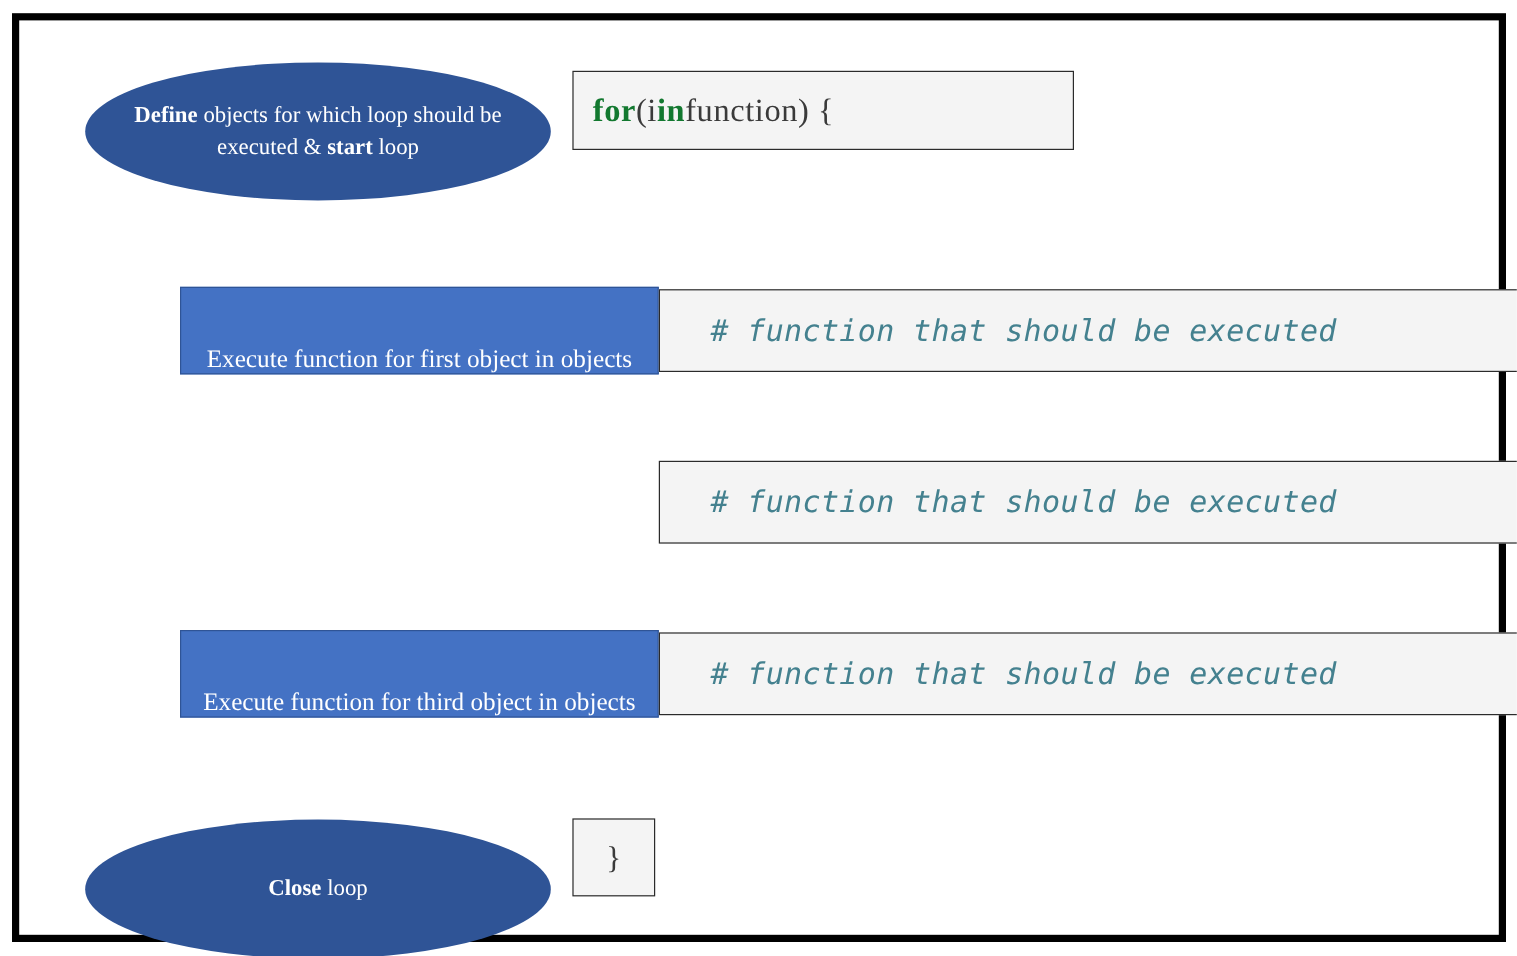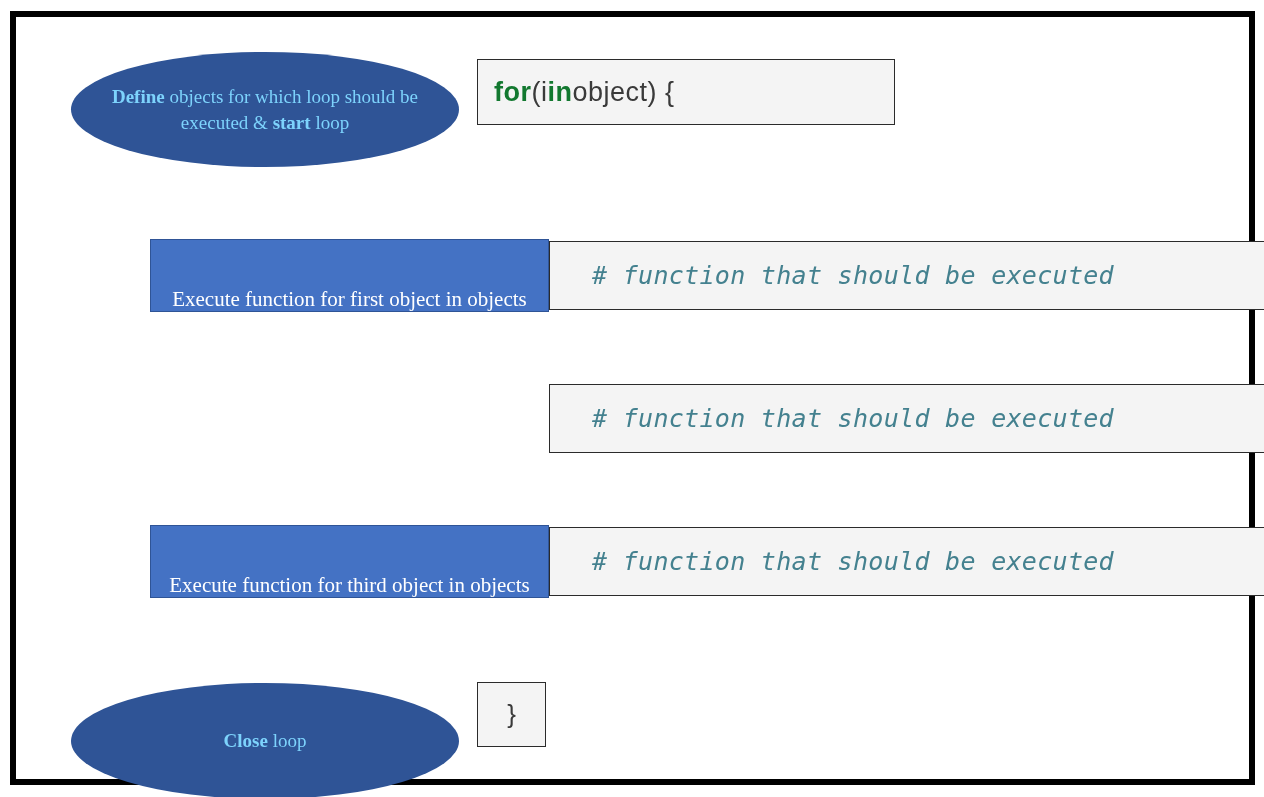--- a/index.html
+++ b/index.html
@@ -32,21 +32,21 @@
     border: 6px solid #000000;
     box-sizing: border-box;
     background: #ffffff;
   }
 
   
   .ellipse {
     position: absolute;
     border-radius: 50%;
     background: #2F5496;
-    color: #7dd3fc;
+    color: #ffffff;
     display: flex;
     align-items: center;
     justify-content: center;
     text-align: center;
     line-height: 1.32;
     font-size: 19px;
     font-family: "Liberation Serif", serif;
   }
   .ellipse .inner {
     padding: 0 34px;
@@ -67,21 +67,21 @@
   }
 
   
   .codebox {
     position: absolute;
     background: #F4F4F4;
     border: 1px solid #2b2b2b;
     box-sizing: border-box;
     display: flex;
     align-items: center;
-    font-family: Liberation Sans, sans-serif;
+    font-family: Liberation Serif, serif;
     color: #3a3a3a;
   }
 
   #code-for {
     left: 461px;
     top: 42px;
     width: 418px;
     height: 66px;
     padding-left: 16px;
     font-size: 27px;
@@ -161,21 +161,21 @@
     <div class="ellipse" id="ellipse-start">
       <div class="inner">
         <b>Define</b><span> objects for which loop should be executed &amp; </span><b>start</b><span> loop</span>
       </div>
     </div>
 
     <div class="codebox" id="code-for">
       <span class="kw">for</span>
         <span> (i </span>
         <span class="kw">in</span>
-        <span> object) {</span>
+        <span> function) {</span>
     </div>
 
     <div class="step-row" id="step-row-1">
       <div class="step-label">
         <div class="inner">Execute function for first object in objects</div>
       </div>
       <div class="step-code"># function that should be executed</div>
     </div>
 
     <div class="step-row" id="step-row-2">

